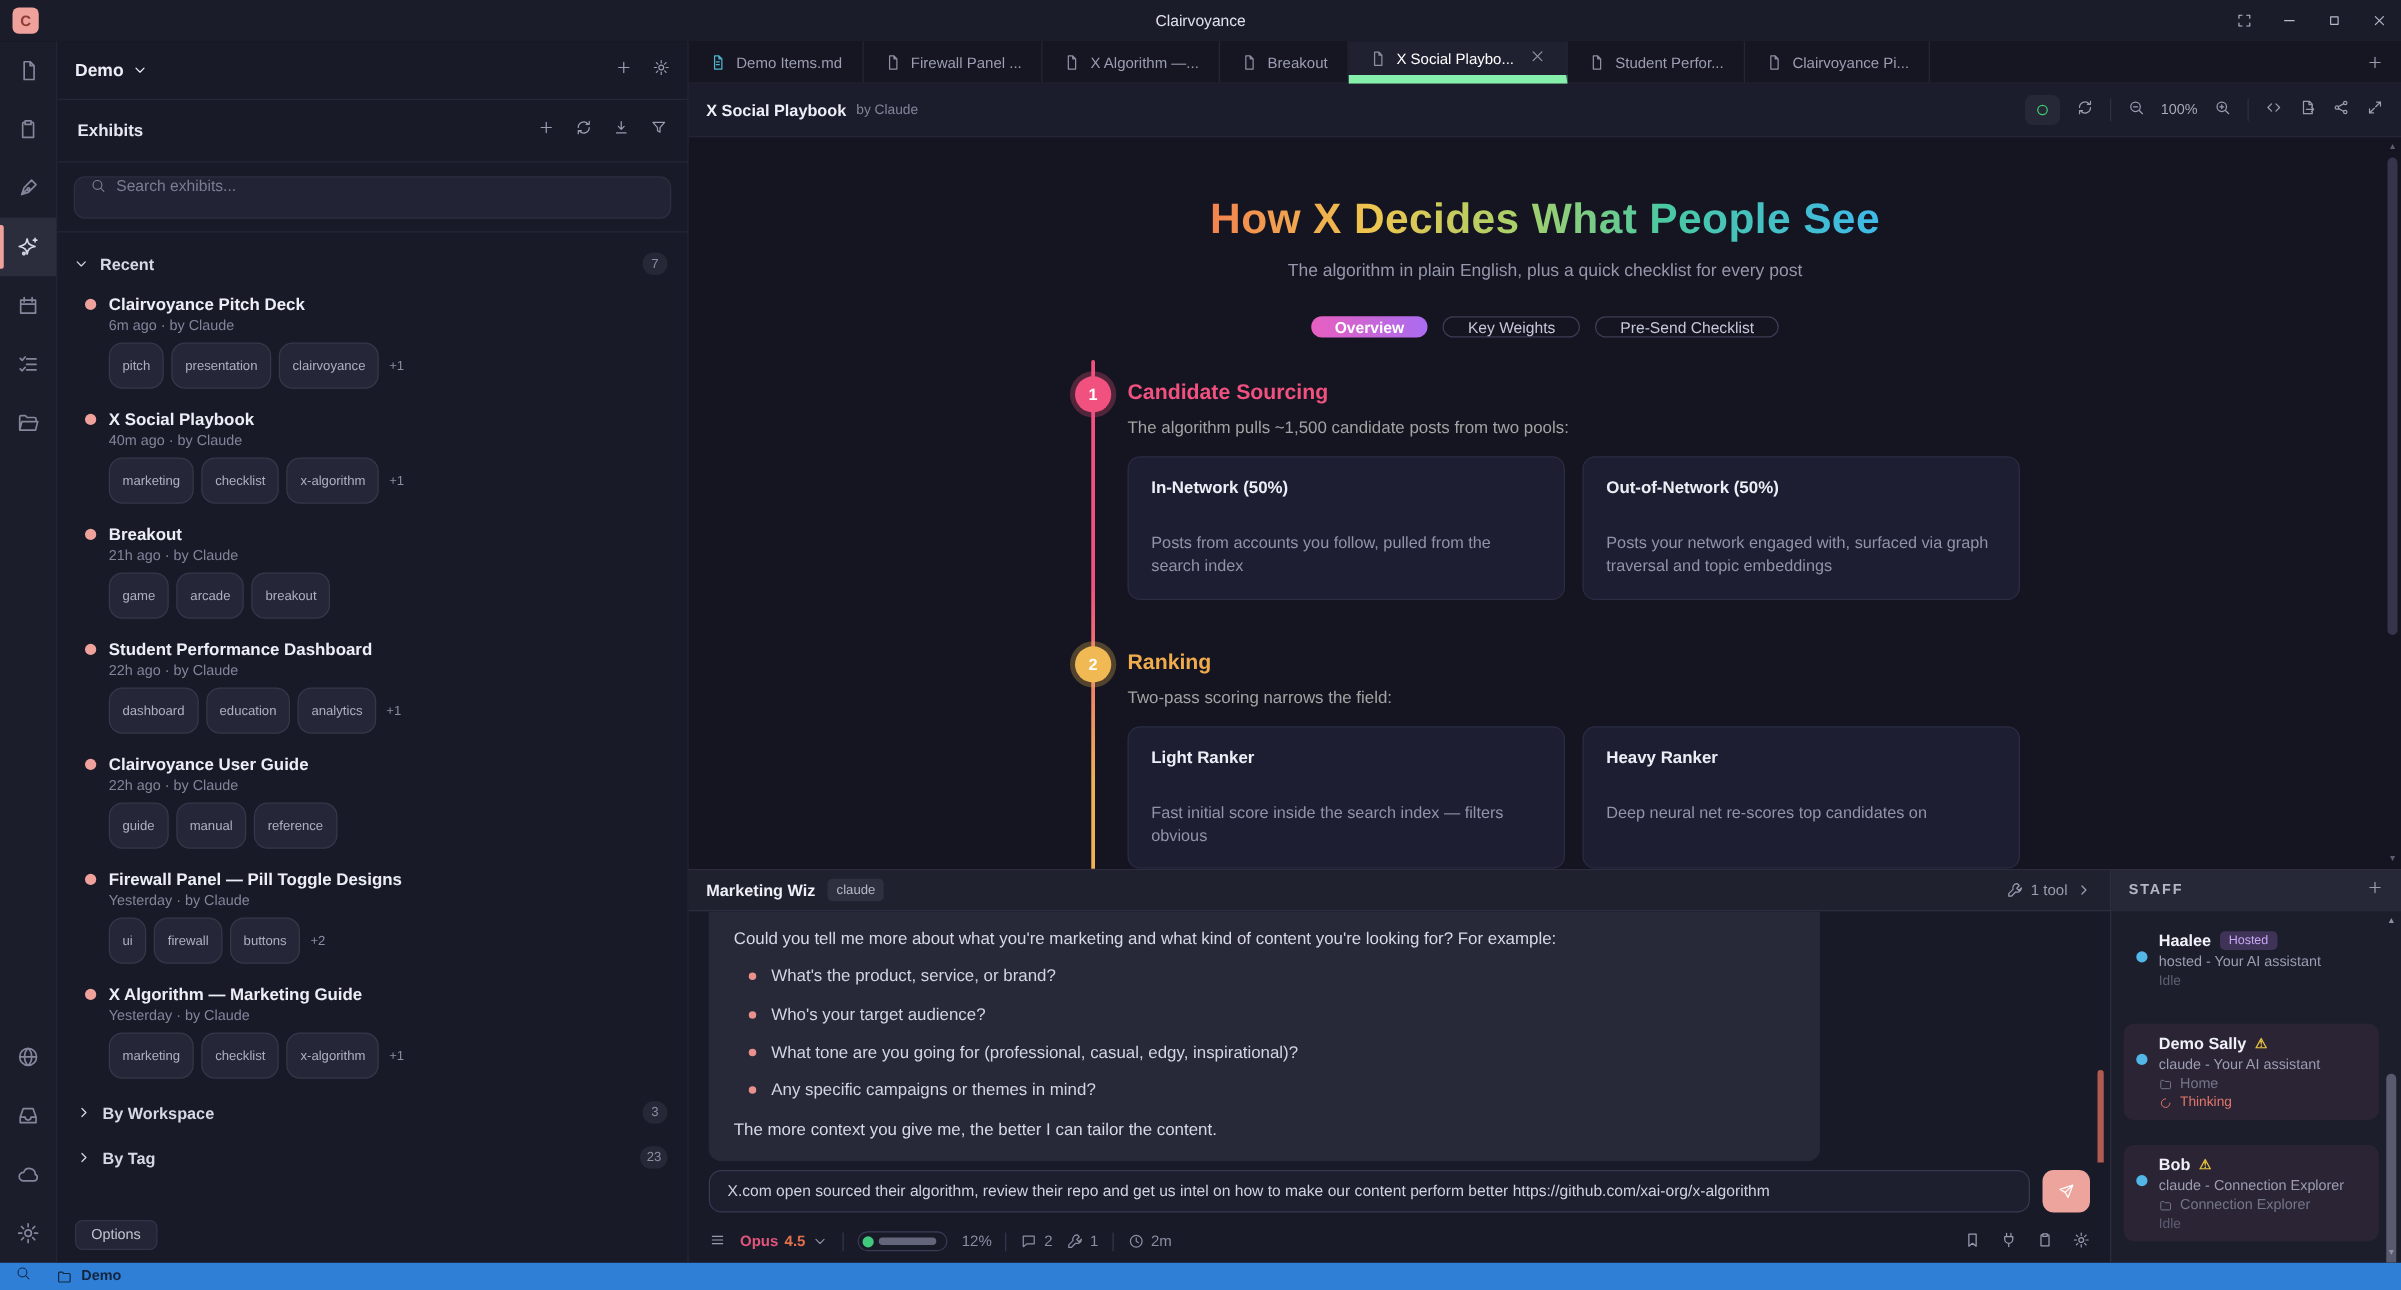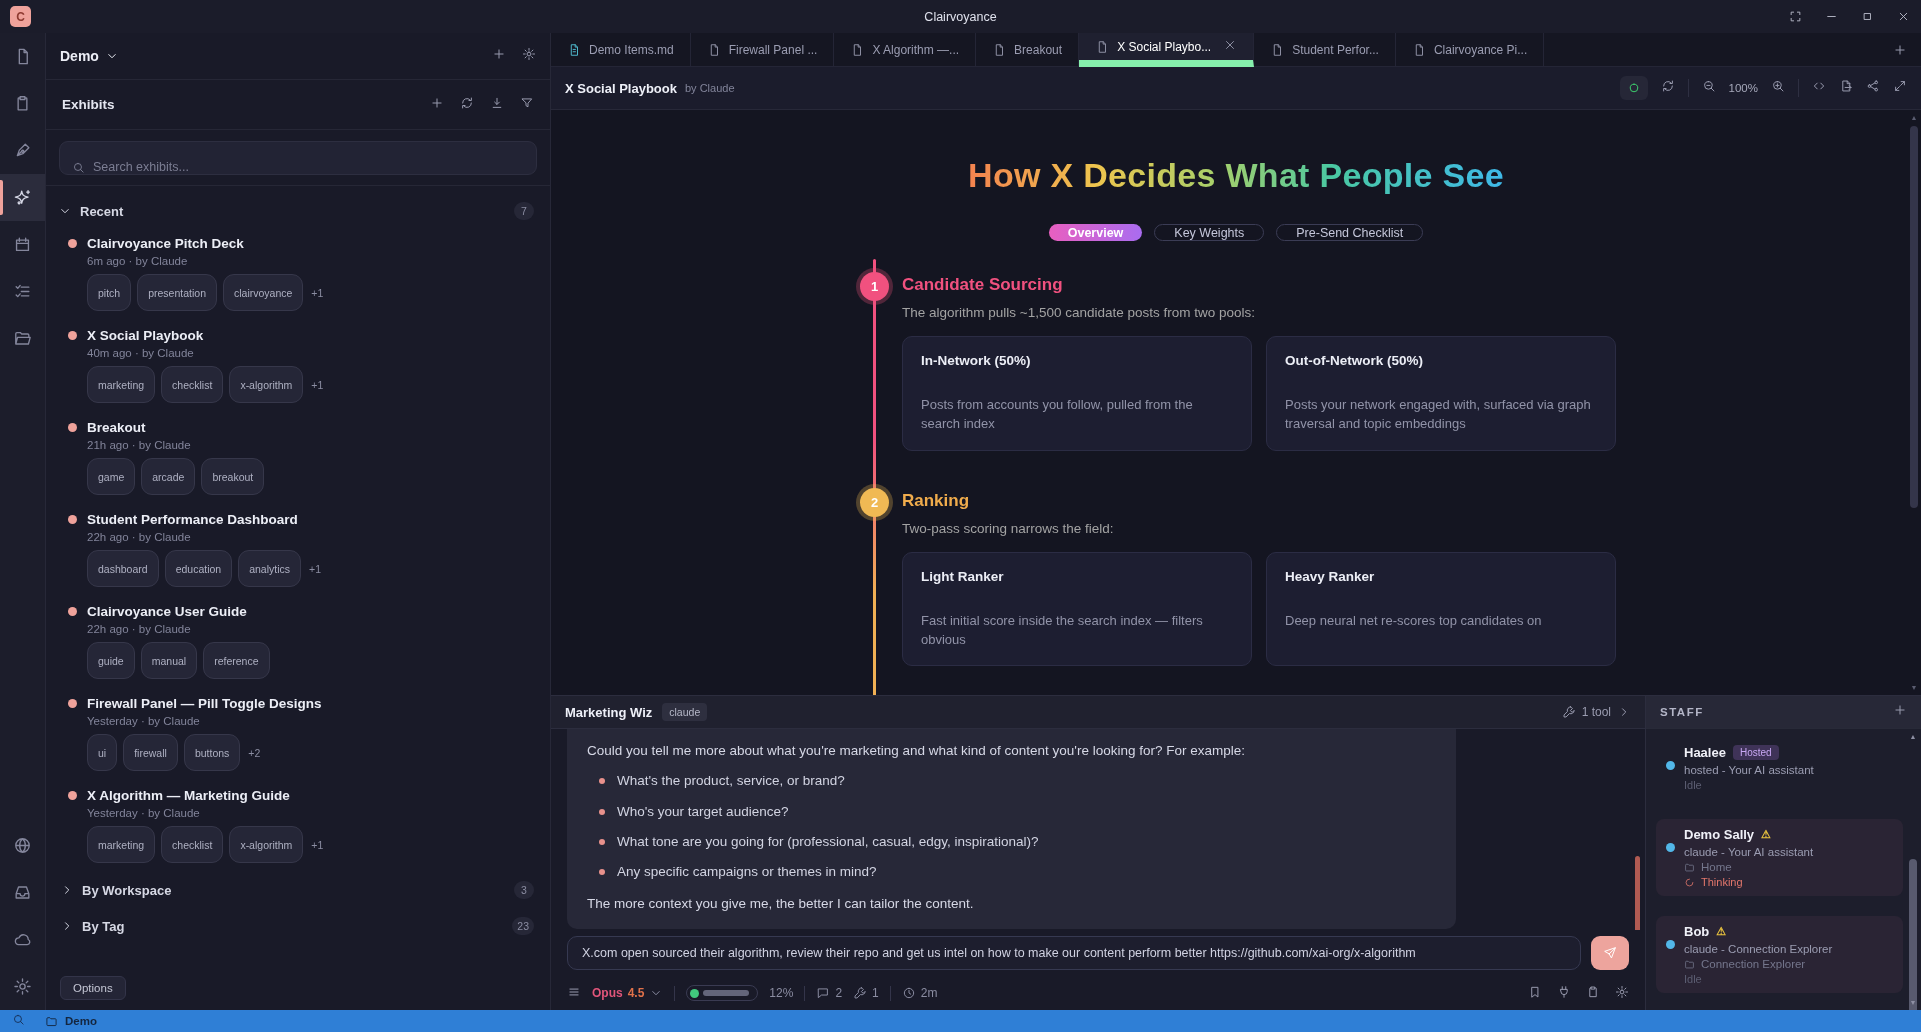--- a/index.html
+++ b/index.html
@@ -24,21 +24,21 @@
   .rail-spacer{flex:1}
   
   .sidebar{width:505px;background:#191a28;border-right:1px solid #272838;display:flex;flex-direction:column}
   .sb-head{height:47px;border-bottom:1px solid #262736;display:flex;align-items:center;padding:0 14px}
   .sb-ws{font-size:14px;font-weight:bold;display:flex;align-items:center;gap:6px;color:#eceef6;cursor:pointer}
   .sb-head .tools,.sb-row .tools{margin-left:auto;display:flex;align-items:center;gap:16px;color:#9a9cb0}
   .sb-row{height:50px;border-bottom:1px solid #262736;display:flex;align-items:center;padding:0 16px}
   .sb-row .ttl{font-size:13.5px;font-weight:bold;color:#e4e6f0}
   .toolbtn{cursor:pointer;color:#9a9cb0}
   .sb-search-wrap{padding:11px 13px 10px;border-bottom:1px solid #262736}
-  .sb-search{height:34px;background:#222334;border:1px solid #2d2e40;border-radius:9px;display:flex;align-items:flex-end;
+  .sb-search{height:34px;background:#222334;border:1px solid #2d2e40;border-radius:9px;display:flex;align-items:flex-start;
     gap:8px;padding:0 12px;color:#7b7d92}
   .sb-search input{background:transparent;border:none;outline:none;color:#c7c9d8;font-size:12.5px;width:100%;
     font-family:"Liberation Sans",sans-serif}
   .sb-search input::placeholder{color:#7b7d92}
   .sb-list{flex:1;overflow:hidden;padding:14px 16px 0 12px;position:relative}
   .sec-head{display:flex;align-items:center;gap:8px;color:#d6d8e4;font-size:13px;font-weight:bold;margin:2px 0 16px;cursor:pointer}
   .sec-head .cnt{margin-left:auto;min-width:20px;height:18px;border-radius:9px;background:#262737;color:#8b8da2;
     font-size:10.5px;font-weight:normal;display:flex;align-items:center;justify-content:center;padding:0 5px}
   .ex-item{padding-left:10px;margin-bottom:17px;cursor:pointer}
   .ex-title{display:flex;align-items:center;gap:10px;font-size:13.5px;font-weight:bold;color:#eceef6}
@@ -122,21 +122,21 @@
   .chat-status{height:34px;display:flex;align-items:center;padding:0 16px;gap:11px;font-size:12px;color:#8b8da2}
   .model-name{color:#e0557a;font-weight:bold}
   .model-ver{color:#e0714a;font-weight:bold}
   .ctx-pill{width:72px;height:16px;border-radius:8px;border:1px solid #3a3b52;display:flex;align-items:center;padding:0 3px;gap:4px}
   .ctx-dot{width:9px;height:9px;border-radius:50%;background:#41c97d}
   .ctx-fill{height:6px;width:46px;border-radius:3px;background:#63657a}
   .st-sep{width:1px;height:15px;background:#34354a}
   .st-item{display:flex;align-items:center;gap:5px}
   .chat-status .right{margin-left:auto;display:flex;align-items:center;gap:15px;color:#8e90a4}
   
-  .staff{width:276px;background:#1d1e2c;border-left:1px solid #2c2d3e;display:flex;flex-direction:column}
+  .staff{width:233px;background:#1d1e2c;border-left:1px solid #2c2d3e;display:flex;flex-direction:column}
   .staff-header{height:33px;background:#272837;border-bottom:1px solid #32334426;display:flex;align-items:center;padding:0 14px}
   .staff-title{font-size:11.5px;font-weight:bold;letter-spacing:1.5px;color:#b4b6c8}
   .staff-plus{margin-left:auto;color:#9a9cb0;cursor:pointer}
   .staff-list{flex:1;overflow:hidden;padding:8px 18px 0 10px;display:flex;flex-direction:column;gap:20px;position:relative}
   .member{border-radius:8px;padding:8px 10px;display:flex;gap:9px;cursor:pointer}
   .member.tinted{background:#2a2434}
   .member.selected{background:#2d2742;border:1px solid #c9b6ee}
   .m-dot{width:9px;height:9px;border-radius:50%;background:#52b7e8;flex:none;margin-top:16px}
   .m-name{font-size:13px;font-weight:bold;color:#f0f1f8;display:flex;align-items:center;gap:7px}
   .warn{color:#e8c23e;font-size:11px}
@@ -584,20 +584,21 @@
               <svg width="14" height="14" viewBox="0 0 24 24" fill="none" stroke="currentColor" stroke-width="1.7" stroke-linecap="round" stroke-linejoin="round">
                 <path d="M14 4.5h5.5V10 M19.5 4.5 13 11 M10 19.5H4.5V14 M4.5 19.5 11 13"></path>
               </svg>
             </i></span>
       </div>
     </div>
 
     <div class="docbody">
       <div class="hero">
         <div class="hero-title">How X Decides What People See</div>
+        <div class="hero-sub">The algorithm in plain English, plus a quick checklist for every post</div>
         <div class="pills">
           <span class="pill active">Overview</span>
           <span class="pill">Key Weights</span>
           <span class="pill">Pre-Send Checklist</span>
         </div>
       </div>
       <div class="doc-sections">
         <div class="tl-line"></div>
         <div class="sect sect1">
           <div class="sect-badge">1</div>

